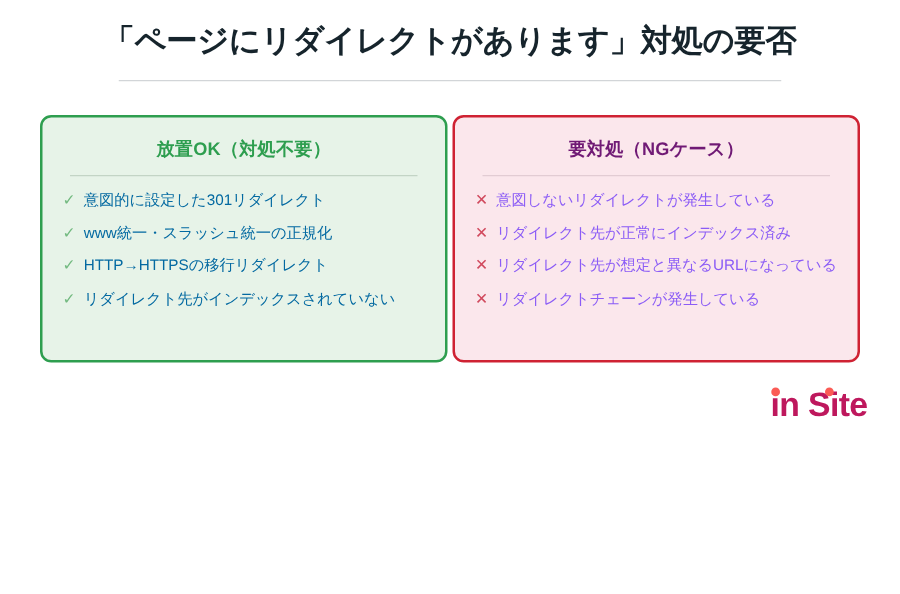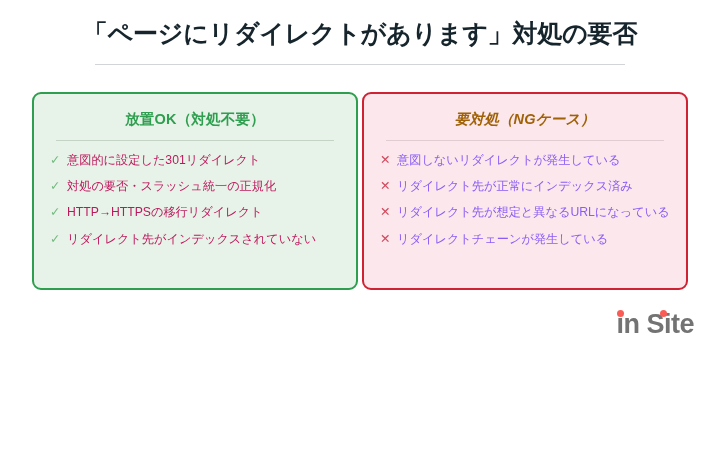--- a/index.html
+++ b/index.html
@@ -65,21 +65,21 @@
   }
 
   .card-title {
     text-align: center;
     font-size: 14.5px;
     font-weight: bold;
     margin: 3px 0 0 0;
     letter-spacing: 0.2px;
   }
   .card-ok .card-title { color: #2e9e4f; }
-  .card-ng .card-title { color: #a16207; font-style: italic; }
+  .card-ng .card-title { color: #701a75; }
 
   .card-rule {
     height: 1px;
     margin: 11px 6px 0 6px;
   }
   .card-ok .card-rule { background: #c3d4c5; }
   .card-ng .card-rule { background: #e2ccd3; }
 
   .card-list {
     list-style: none;
@@ -99,33 +99,33 @@
   .bullet-icon {
     flex: 0 0 auto;
     width: 17px;
     font-size: 12.5px;
     line-height: 1.55;
     text-align: left;
   }
   .card-ok .bullet-icon { color: #72b97f; }
   .card-ng .bullet-icon { color: #d14a5e; }
 
-  .card-ok .item-text { color: #be185d; }
+  .card-ok .item-text { color: #0369a1; }
   .card-ng .item-text { color: #8b5cf6; }
 
   .item-text { flex: 1 1 auto; }
 
   
   .logo {
     position: absolute;
     right: 26px;
     bottom: 18px;
     font-size: 27px;
     font-weight: bold;
-    color: #737373;
+    color: #be185d;
     letter-spacing: -0.5px;
     line-height: 1;
     display: flex;
     align-items: flex-end;
   }
   .logo .lg-seg { position: relative; }
   .logo .dot {
     position: absolute;
     width: 7px;
     height: 7px;
@@ -151,21 +151,21 @@
     <div class="card card-ok">
       <div class="card-title">放置OK（対処不要）</div>
       <div class="card-rule"></div>
       <ul class="card-list">
         <li>
           <span class="bullet-icon">✓</span>
           <span class="item-text">意図的に設定した301リダイレクト</span>
         </li>
         <li>
           <span class="bullet-icon">✓</span>
-          <span class="item-text">対処の要否・スラッシュ統一の正規化</span>
+          <span class="item-text">www統一・スラッシュ統一の正規化</span>
         </li>
         <li>
           <span class="bullet-icon">✓</span>
           <span class="item-text">HTTP→HTTPSの移行リダイレクト</span>
         </li>
         <li>
           <span class="bullet-icon">✓</span>
           <span class="item-text">リダイレクト先がインデックスされていない</span>
         </li>
       </ul>

